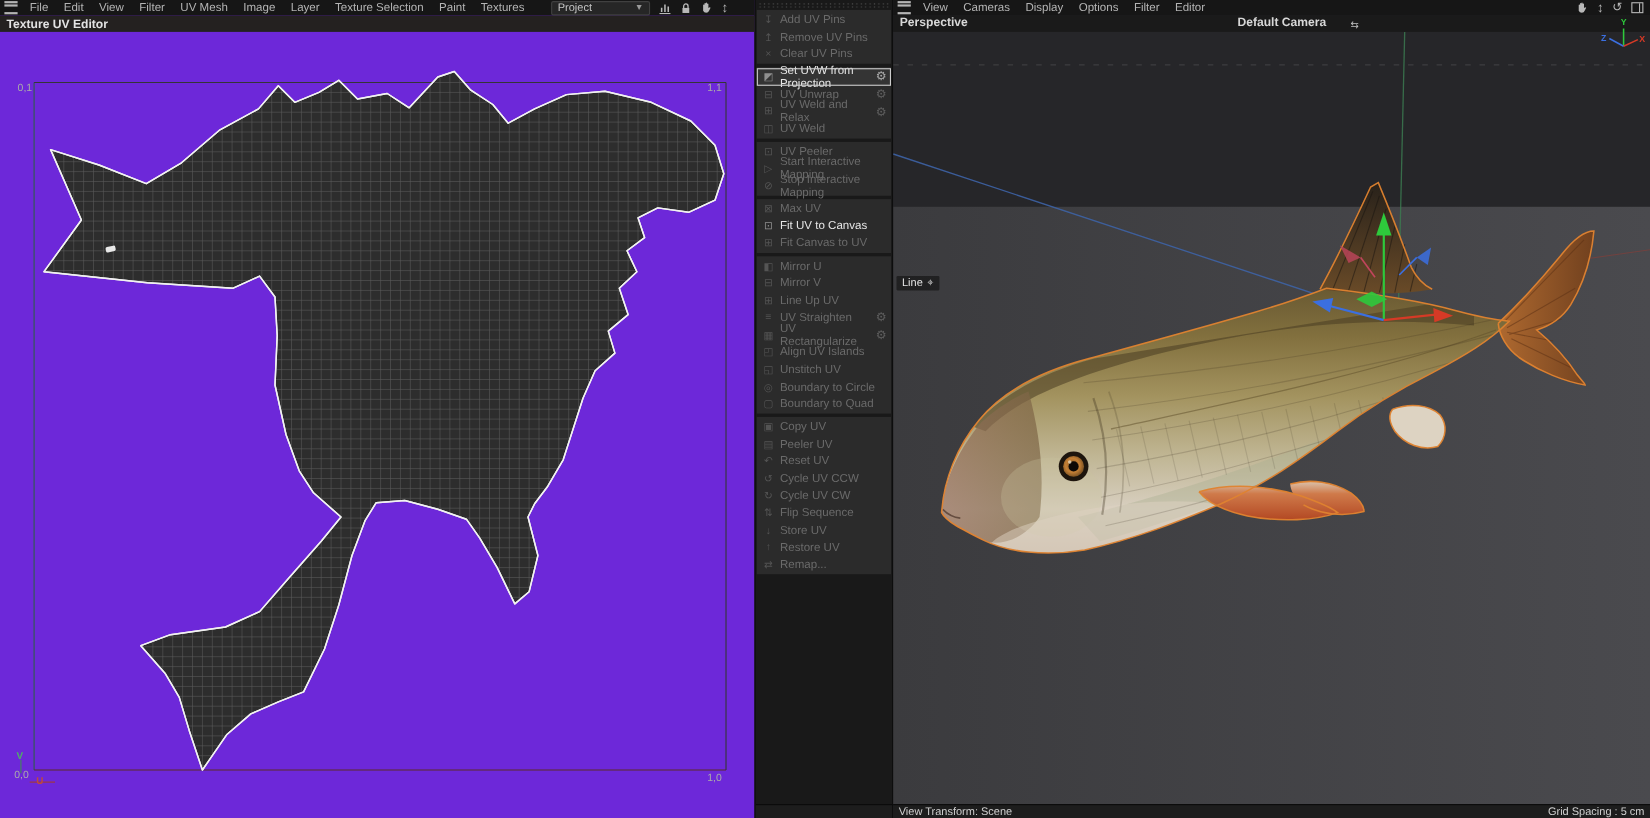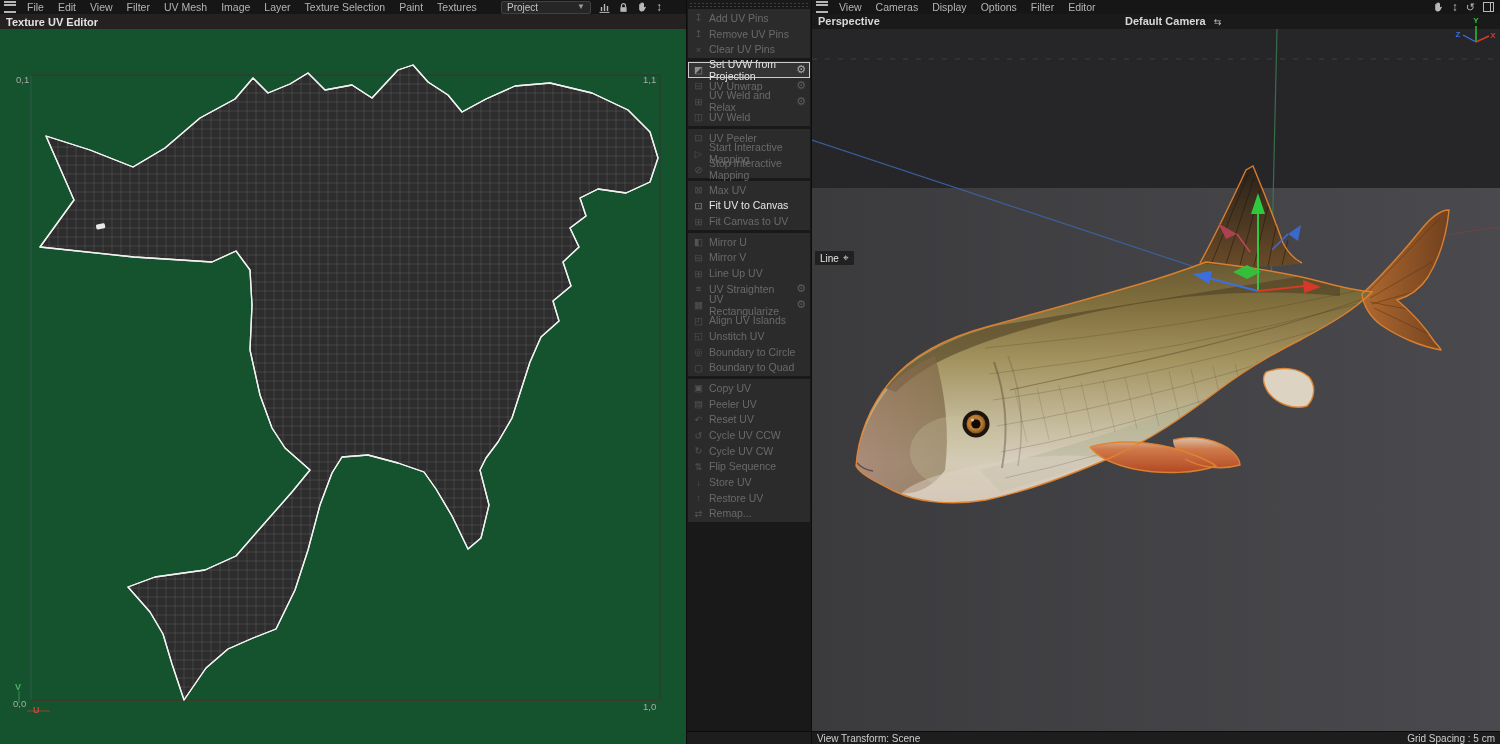--- a/index.html
+++ b/index.html
@@ -1,19 +1,19 @@
 <!DOCTYPE html>
 <html><head>
 <meta charset="utf-8">
 <style>
   html,body{margin:0;padding:0;background:#111;}
   body{width:1500px;height:744px;position:relative;overflow:hidden;
        font-family:"Liberation Sans",sans-serif;color:#c8c8c8;}
   .pane{position:absolute;top:0;bottom:0;}
-  #left-pane{left:0;width:686px;background:#14532d;}
+  #left-pane{left:0;width:686px;background:#6d28d9;}
   #uv-menu-pane{left:686px;width:126px;background:#191919;border-left:1px solid #0d0d0d;border-right:1px solid #0d0d0d;box-sizing:border-box;}
   #right-pane{left:812px;width:688px;background:#29292b;}
 
   .menubar{position:absolute;top:0;left:0;right:0;height:14px;background:#161616;
            display:flex;align-items:center;font-size:10.5px;color:#b4b4b4;z-index:6;}
   .menu-item{padding:0 7px;white-space:nowrap;cursor:default;}
   .hamburger{width:12px;height:8px;margin:0 4px 0 4px;border-top:2px solid #b4b4b4;border-bottom:2px solid #b4b4b4;position:relative;flex:0 0 auto;}
   .hamburger::after{content:"";position:absolute;left:0;right:0;top:1px;height:2px;background:#b4b4b4;}
 
   .left-toolbar{margin-left:auto;display:flex;align-items:center;gap:8px;margin-right:24px;}
@@ -44,21 +44,21 @@
   .uv-row .gear{margin-left:auto;font-size:11px;color:#a8a8a8;}
   .uv-row.disabled{color:#6a6a6a;}
   .uv-row.disabled .ico{color:#545454;}
   .uv-row.disabled .gear{color:#5c5c5c;}
   .uv-row.selected{background:#343434;outline:1px solid #cccccc;outline-offset:-1px;}
 
   
   #vp-header{position:absolute;top:14px;left:0;right:0;height:15px;background:#1a1a1a;
              font-size:11px;font-weight:bold;color:#d8d8d8;z-index:5;}
   #vp-view-label{position:absolute;left:6px;top:1px;}
-  #vp-camera{position:absolute;left:313px;top:1px;display:flex;align-items:flex-end;gap:8px;}
+  #vp-camera{position:absolute;left:313px;top:1px;display:flex;align-items:flex-end;gap:22px;}
   .cam-ico{font-size:9px;font-weight:normal;color:#c0c0c0;}
   #vp-canvas{position:absolute;top:29px;left:0;width:688px;height:702px;}
   #move-pill{position:absolute;left:3px;top:251px;background:rgba(18,18,18,0.65);color:#e4e4e4;
              font-size:10px;padding:1px 5px;display:flex;align-items:center;gap:4px;z-index:5;border-radius:1px;}
   #move-pill .move-ico{font-size:10px;color:#cfcfcf;}
   #axis-gizmo{position:absolute;top:15px;right:2px;width:46px;height:38px;z-index:6;}
 </style>
 </head>
 <body>
 

